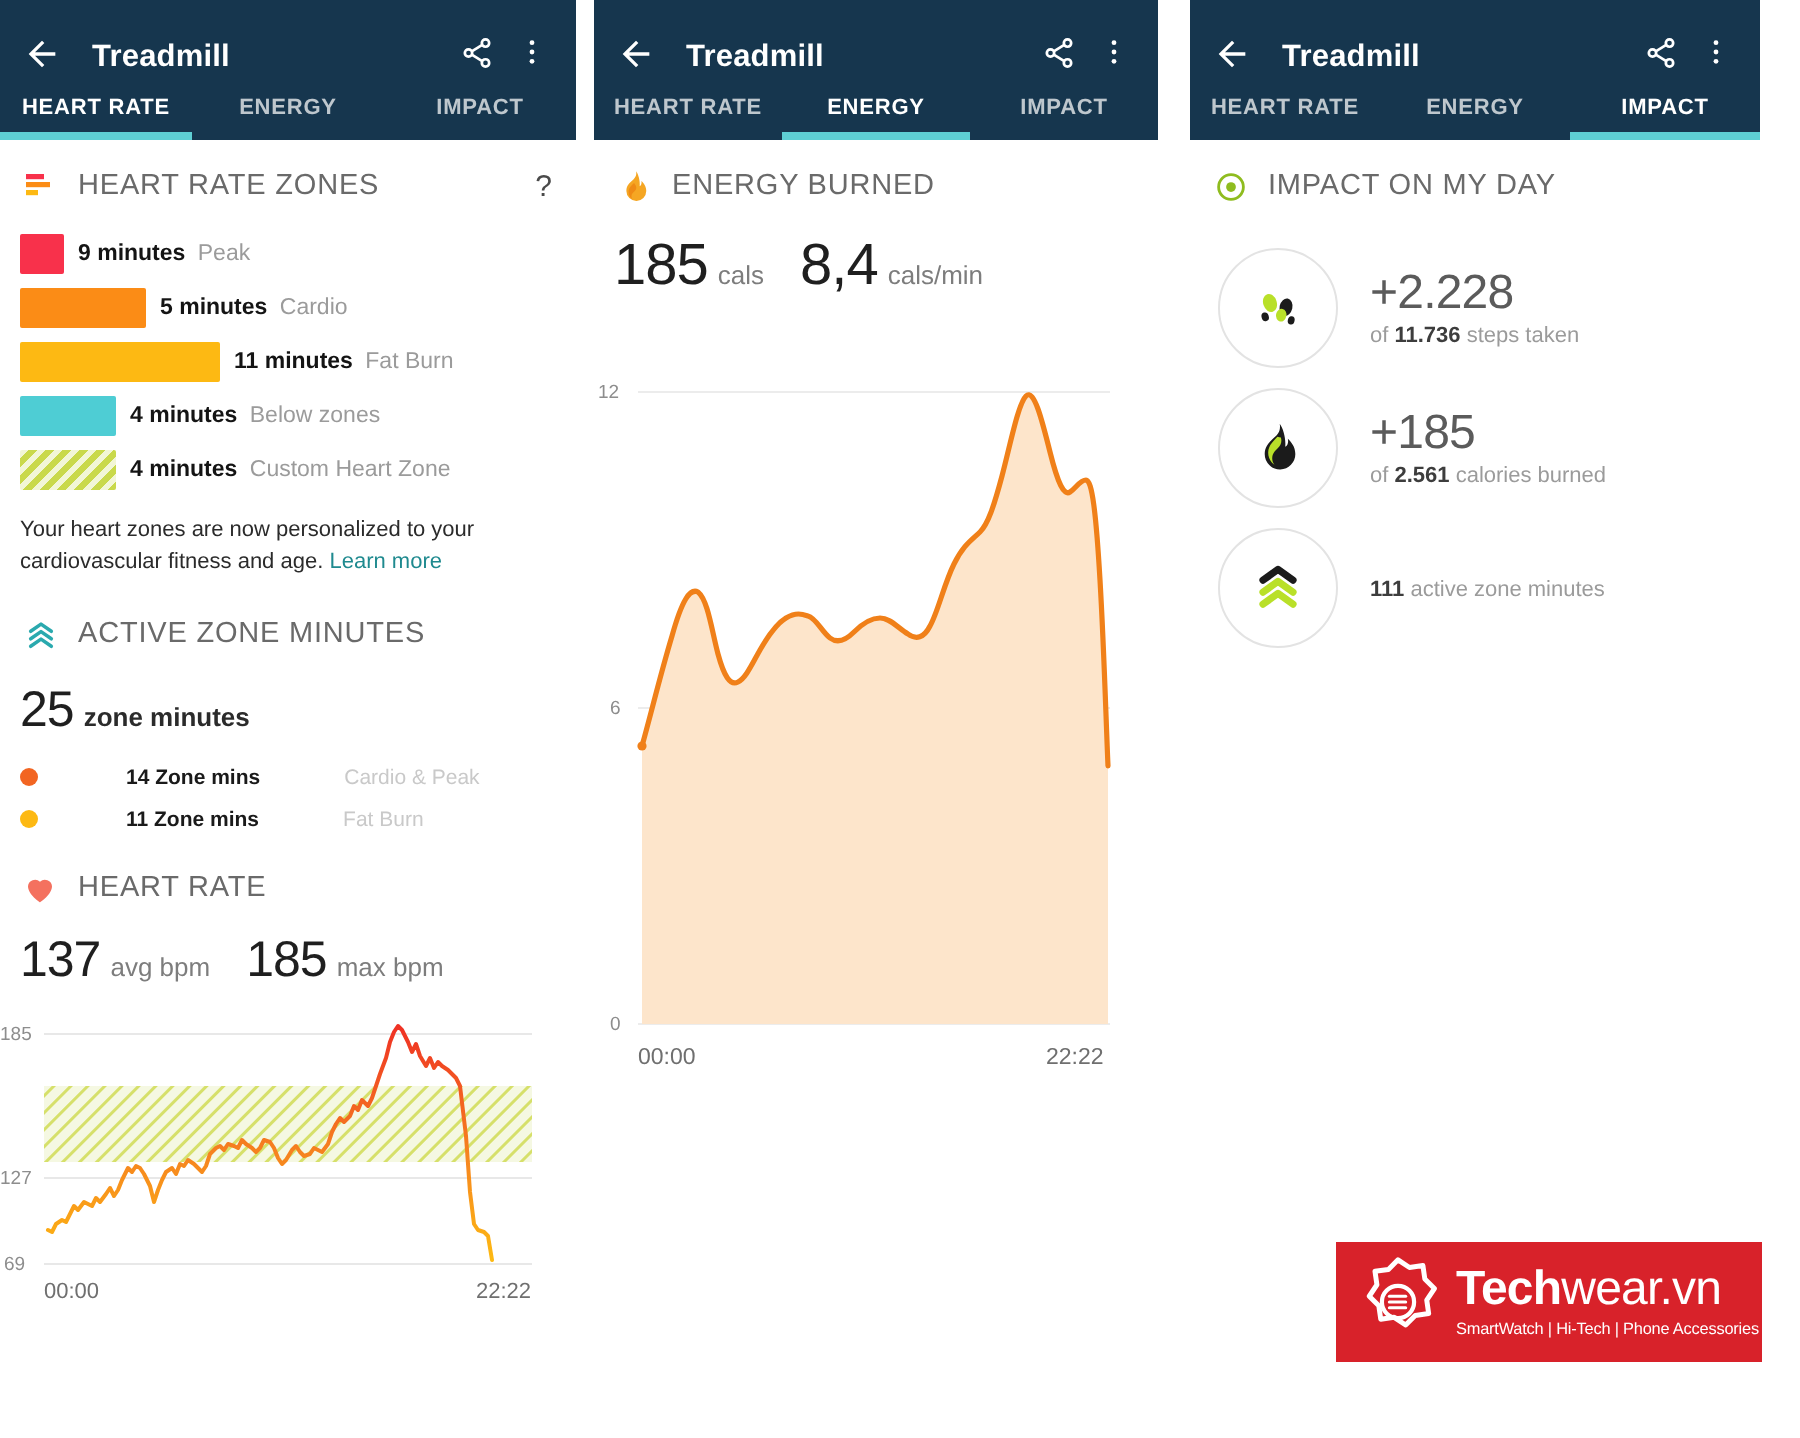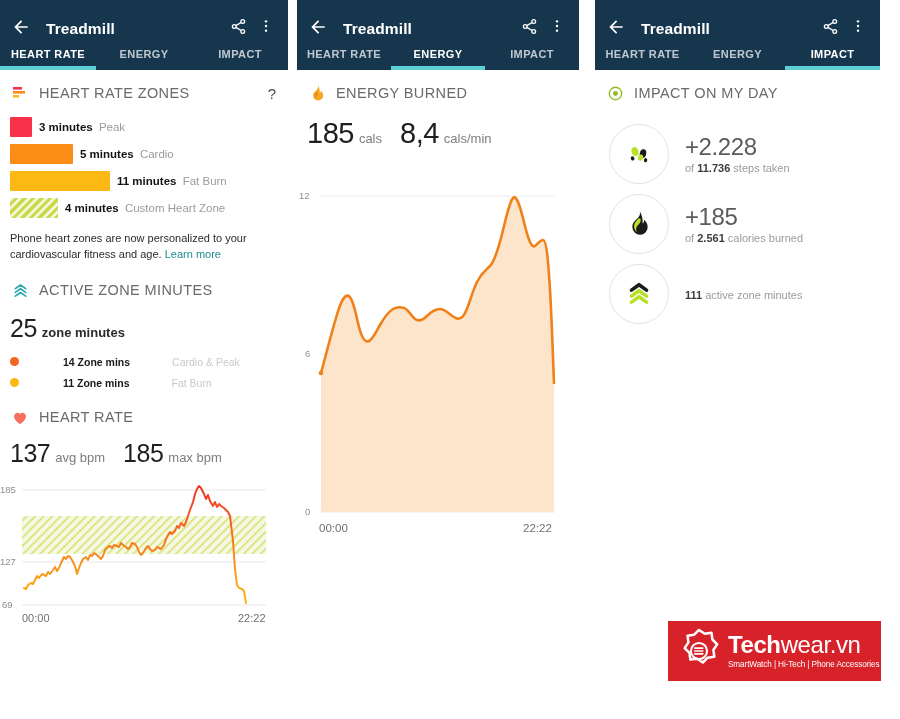--- a/index.html
+++ b/index.html
@@ -180,49 +180,56 @@
         </svg>
       </span>
       <span class="txt">HEART RATE ZONES</span>
       <span class="help">?</span>
     </div>
 
     <div class="zones">
       <div class="zrow">
         <div class="zbar" style="width:22px;background:#f8314b"></div>
         <div class="zlabel">
-          <span>3 minutes</span>
+          <span>9 minutes</span>
           <span class="sub">Peak</span>
         </div>
       </div>
       <div class="zrow">
         <div class="zbar" style="width:63px;background:#fb8c16"></div>
         <div class="zlabel">
           <span>5 minutes</span>
           <span class="sub">Cardio</span>
         </div>
       </div>
       <div class="zrow">
         <div class="zbar" style="width:100px;background:#fdb913"></div>
         <div class="zlabel">
           <span>11 minutes</span>
           <span class="sub">Fat Burn</span>
         </div>
       </div>
       <div class="zrow">
+        <div class="zbar" style="width:48px;background:#4ecdd4"></div>
+        <div class="zlabel">
+          <span>4 minutes</span>
+          <span class="sub">Below zones</span>
+        </div>
+      </div>
+      <div class="zrow">
         <div class="zbar" style="width:48px;background:repeating-linear-gradient(-45deg,#c9d94b 0 3px,#f2f6d6 3px 6px)"></div>
         <div class="zlabel">
           <span>4 minutes</span>
           <span class="sub">Custom Heart Zone</span>
         </div>
       </div>
     </div>
 
     <div class="note">
-      <span>Phone heart zones are now personalized to your cardiovascular fitness and age.</span>
+      <span>Your heart zones are now personalized to your cardiovascular fitness and age.</span>
       <a href="#">Learn more</a>
     </div>
 
     <div class="sec-head" style="padding-top:18px">
       <span class="ico">
         <svg width="15" height="15" viewBox="0 0 16 16">
           <g fill="none" stroke="#2aa9ae" stroke-width="1.9" stroke-linecap="round" stroke-linejoin="round">
             <polyline points="2.5,6 8,2.2 13.5,6"></polyline>
             <polyline points="2.5,10 8,6.2 13.5,10"></polyline>
             <polyline points="2.5,14 8,10.2 13.5,14"></polyline>

